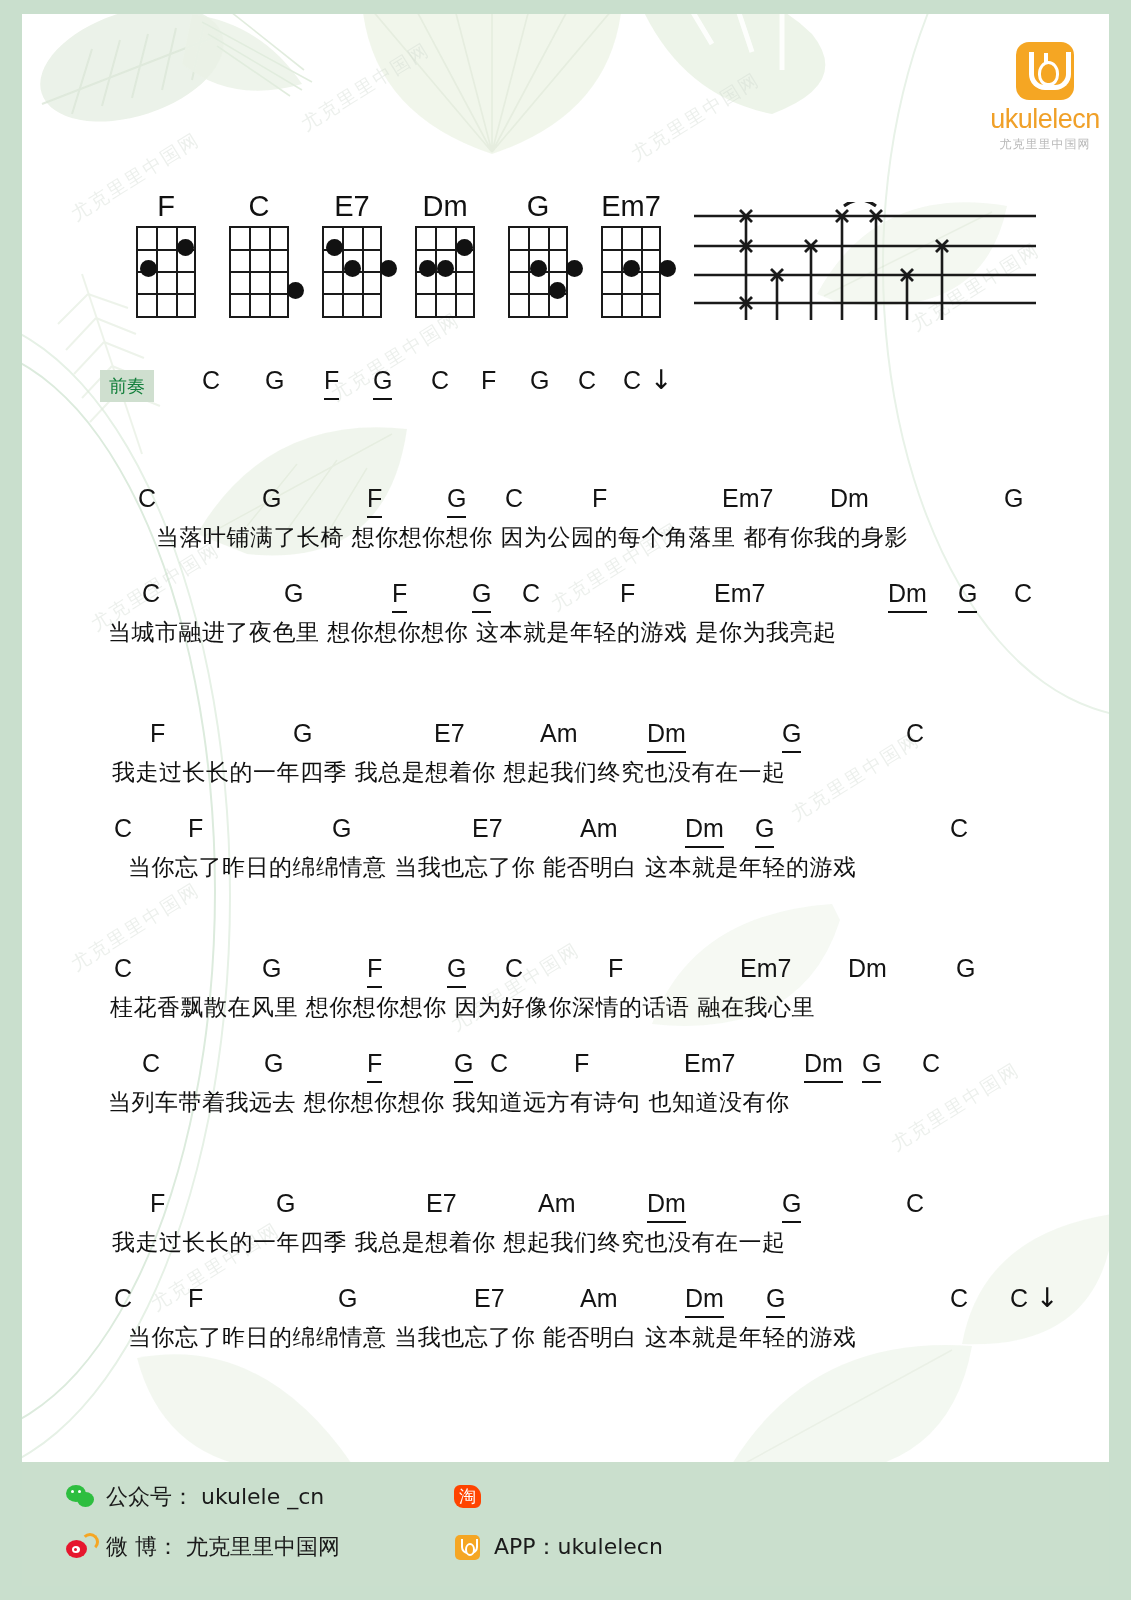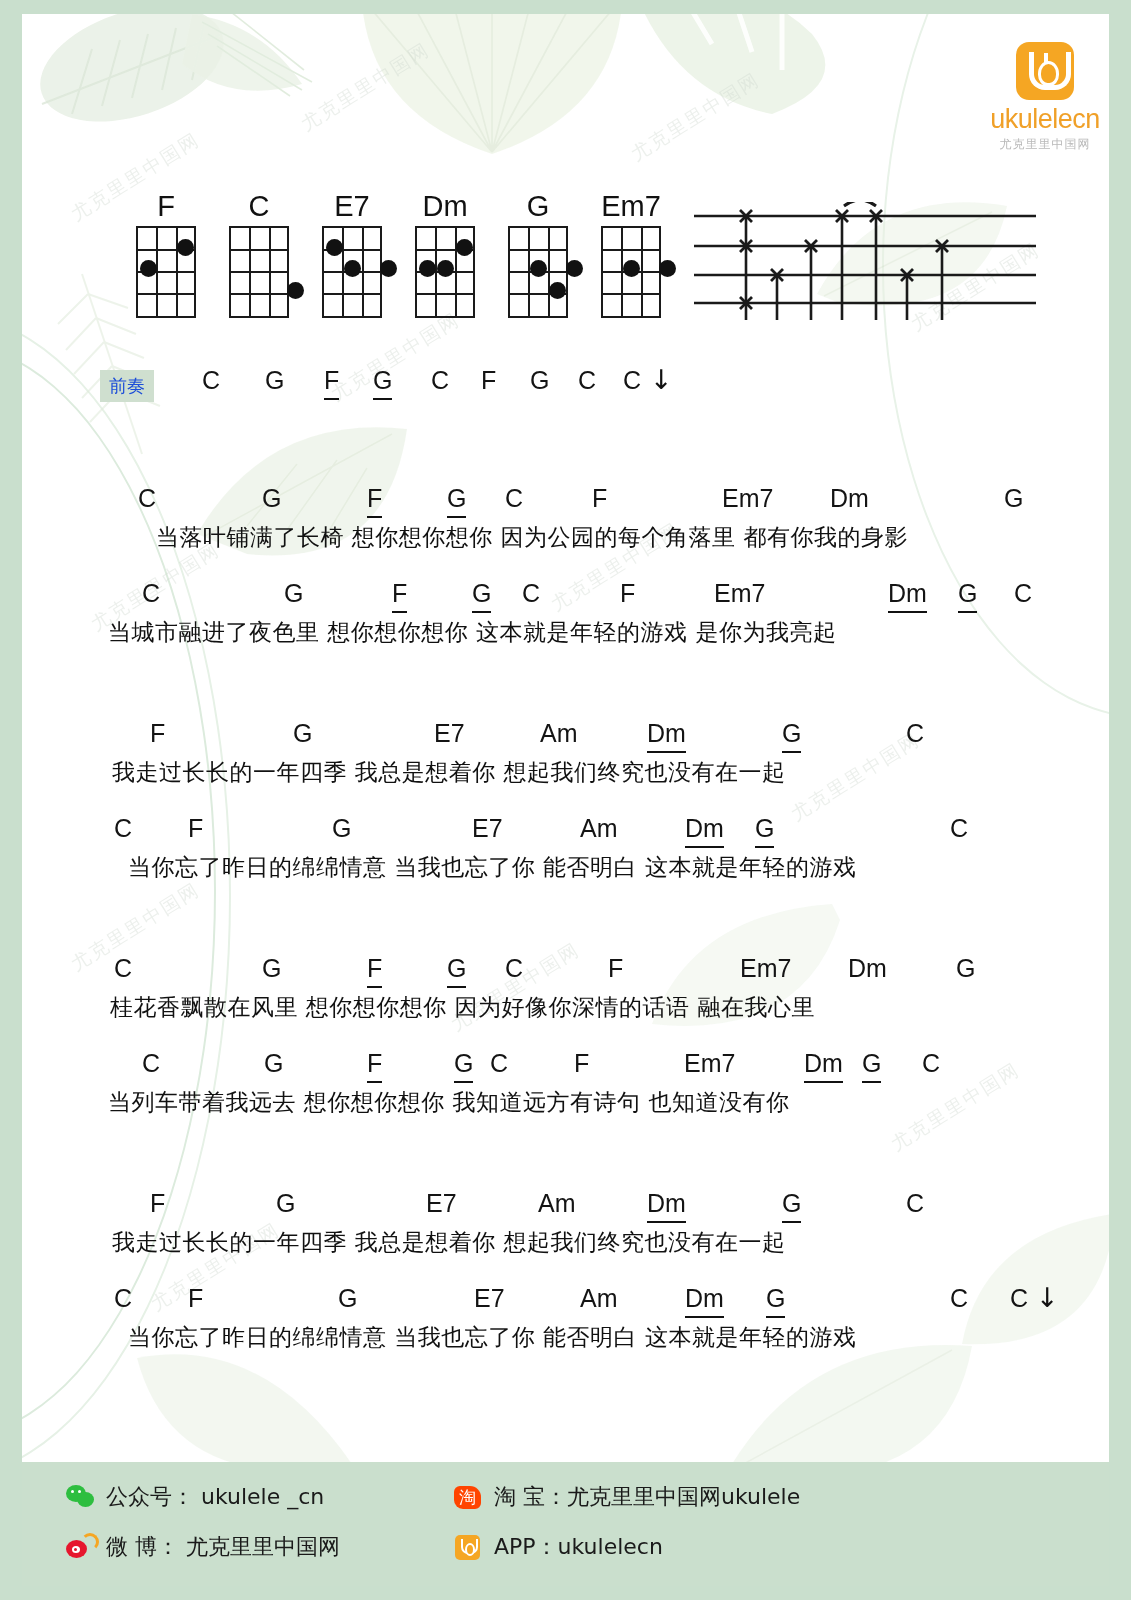--- a/index.html
+++ b/index.html
@@ -184,21 +184,21 @@
     position: relative;
     font-size: 23px;
     color: #111;
     letter-spacing: .5px;
     white-space: nowrap;
     font-family: "DejaVu Sans", sans-serif;
   }
   .tag {
     position: absolute;
     background: #cfdfcf;
-    color: #1d4ed8;
+    color: #15803d;
     font-size: 18px;
     padding: 4px 9px;
     font-family: "DejaVu Sans", sans-serif;
   }
   .arrow-down {
     position: absolute;
     font-size: 27px;
     line-height: 1;
     color: #111;
     font-family: "DejaVu Sans", sans-serif;
@@ -647,21 +647,20 @@
           <span class="b2"></span>
         <span class="d" style="left:5px;top:7px;"></span>
         <span class="d" style="left:12px;top:7px;"></span>
       </span>
       <span class="f-label">公众号： ukulele _cn</span>
     </div>
     <div class="footer-row" style="left:432px;top:20px;">
       <span class="ic taobao">
           <span class="t">淘</span>
         </span>
-      <span class="f-label">淘   宝：尤克里里中国网ukulele</span>
     </div>
     <div class="footer-row" style="left:432px;top:70px;">
       <span class="ic app">
         <span class="sq"></span>
           <span class="u"></span>
           <span class="bd"></span>
       </span>
       <span class="f-label">APP：ukulelecn</span>
     </div>
 

